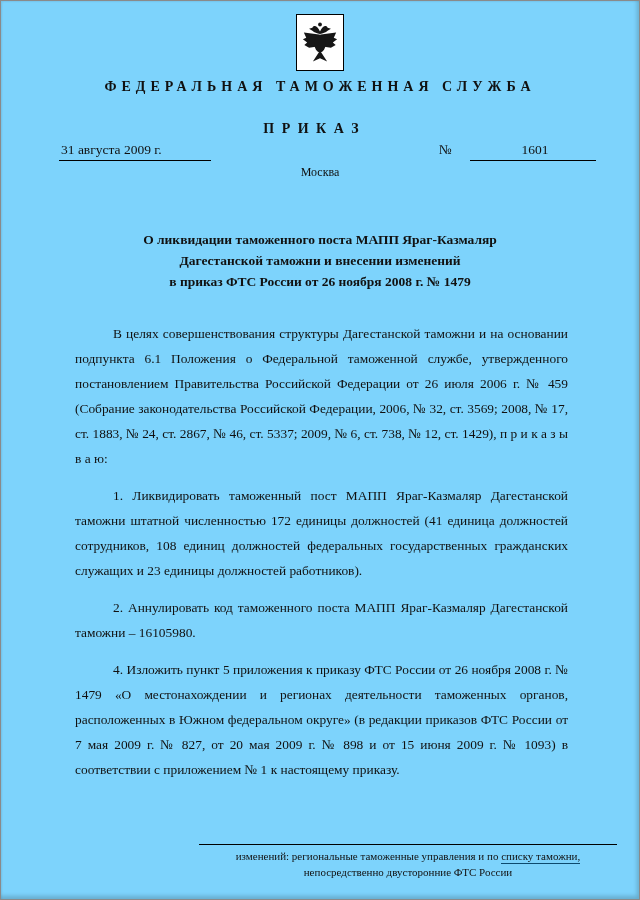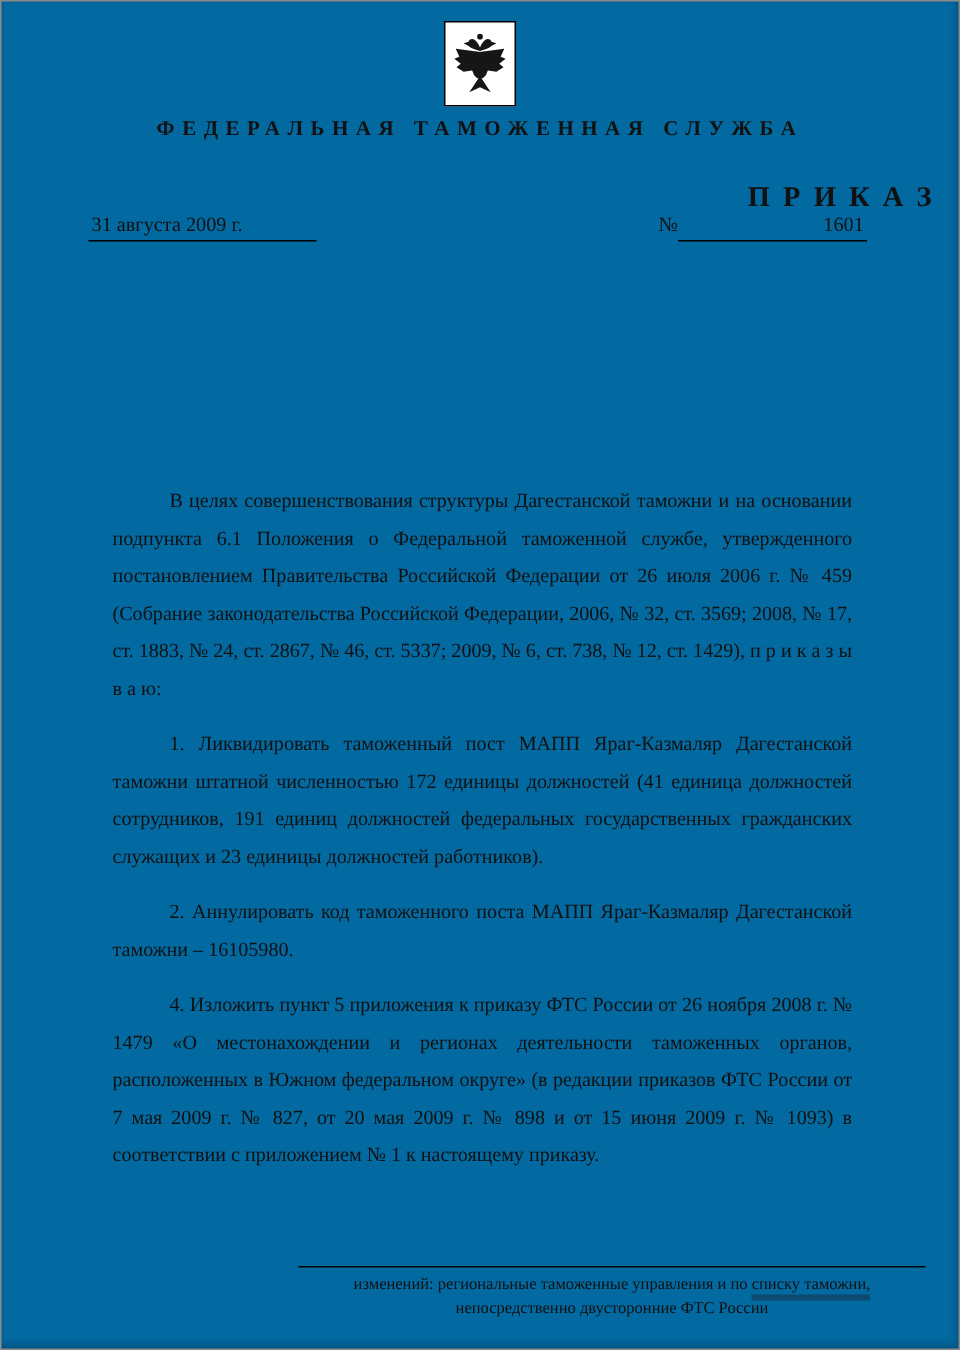--- a/index.html
+++ b/index.html
@@ -2,21 +2,21 @@
 <html><head>
 <meta charset="utf-8">
 <style>
   html, body { margin: 0; padding: 0; background: #ffffff; }
   .page {
     position: relative;
     width: 640px;
     height: 900px;
     margin: 0 auto;
     box-sizing: border-box;
-    background: #0369a1;
+    background: #7dd3fc;
     border: 1px solid #8a8a8a;
     box-shadow: inset -2px -3px 4px rgba(0,0,0,0.18), inset 1px 1px 2px rgba(0,0,0,0.06);
     font-family: "Liberation Serif", "DejaVu Serif", serif;
     color: #111;
     overflow: hidden;
   }
   .emblem-box {
     position: absolute;
     top: 13px; left: 50%;
     transform: translateX(-50%);
@@ -29,23 +29,23 @@
     position: absolute;
     top: 78px; left: 0; right: 0;
     text-align: center;
     font-weight: bold;
     font-size: 14px;
     letter-spacing: 5px;
   }
   .doc-kind {
     position: absolute;
     top: 120px; left: 0; right: 16px;
-    text-align: right;
+    text-align: center;
     font-weight: bold;
-    font-size: 19px;
+    font-size: 14px;
     letter-spacing: 2px;
   }
   .date-field {
     position: absolute;
     top: 141px; left: 58px;
     font-size: 13.5px;
   }
   .date-field .u {
     display: inline-block;
     min-width: 148px;
@@ -55,21 +55,22 @@
   .number-field {
     position: absolute;
     top: 141px; left: 438px;
     font-size: 13.5px;
   }
   .number-field .u {
     display: inline-block;
     min-width: 118px;
     border-bottom: 1px solid #000;
     padding: 0 2px 2px 6px;
-    text-align: right;
+    text-align: center;
+    margin-left: 18px;
   }
   .city {
     position: absolute;
     top: 164px; left: 0; right: 0;
     text-align: center;
     font-size: 12px;
   }
   .doc-title {
     position: absolute;
     top: 228px; left: 40px; right: 40px;
@@ -91,21 +92,21 @@
   }
   .footer {
     position: absolute;
     left: 198px; right: 22px; top: 843px;
     border-top: 1px solid #000;
     padding-top: 3px;
     font-size: 11px;
     line-height: 16px;
     text-align: center;
   }
-  .footer .ul { border-bottom: 4px solid #0c4a6e; padding-bottom: 1px; }
+  .footer .ul { border-bottom: 1px solid #0c4a6e; padding-bottom: 1px; }
   .eagle-svg { display: block; }
 </style>
 </head>
 <body>
 
 <div class="page">
 
   <div class="emblem-box">
     <span>
       <svg class="eagle-svg" viewBox="0 0 40 46" width="38" height="46" fill="#161616">
@@ -125,25 +126,31 @@
   <div class="doc-kind">П Р И К А З</div>
 
   <div class="date-field">
     <span class="u">31 августа 2009 г.</span>
   </div>
 
   <div class="number-field">
     <span>№</span><span class="u">1601</span>
   </div>
 
+  <div class="city">Москва</div>
 
+  <div class="doc-title">
+    <div>О ликвидации таможенного поста МАПП Яраг-Казмаляр</div>
+    <div>Дагестанской таможни и внесении изменений</div>
+    <div>в приказ ФТС России от 26 ноября 2008 г. № 1479</div>
+  </div>
 
   <div class="body-text">
     <p>В целях совершенствования структуры Дагестанской таможни и на основании подпункта 6.1 Положения о Федеральной таможенной службе, утвержденного постановлением Правительства Российской Федерации от 26 июля 2006 г. № 459 (Собрание законодательства Российской Федерации, 2006, № 32, ст. 3569; 2008, № 17, ст. 1883, № 24, ст. 2867, № 46, ст. 5337; 2009, № 6, ст. 738, № 12, ст. 1429), п р и к а з ы в а ю:</p>
-    <p>1. Ликвидировать таможенный пост МАПП Яраг-Казмаляр Дагестанской таможни штатной численностью 172 единицы должностей (41 единица должностей сотрудников, 191 единиц должностей федеральных государственных гражданских служащих и 23 единицы должностей работников).</p>
+    <p>1. Ликвидировать таможенный пост МАПП Яраг-Казмаляр Дагестанской таможни штатной численностью 172 единицы должностей (41 единица должностей сотрудников, 108 единиц должностей федеральных государственных гражданских служащих и 23 единицы должностей работников).</p>
     <p>2. Аннулировать код таможенного поста МАПП Яраг-Казмаляр Дагестанской таможни – 16105980.</p>
     <p>4. Изложить пункт 5 приложения к приказу ФТС России от 26 ноября 2008 г. № 1479 «О местонахождении и регионах деятельности таможенных органов, расположенных в Южном федеральном округе» (в редакции приказов ФТС России от 7 мая 2009 г. № 827, от 20 мая 2009 г. № 898 и от 15 июня 2009 г. № 1093) в соответствии с приложением № 1 к настоящему приказу.</p>
   </div>
 
   <div class="footer">
     <div><span>изменений: региональные таможенные управления и по </span><span class="ul">списку таможни,</span></div>
     <div>непосредственно двусторонние ФТС России</div>
   </div>
 
 </div>

